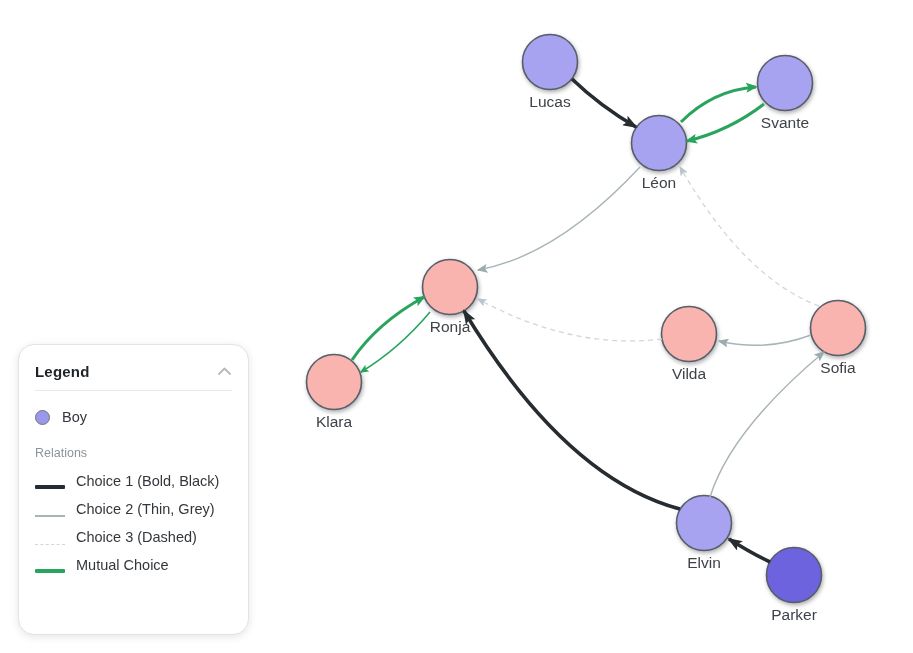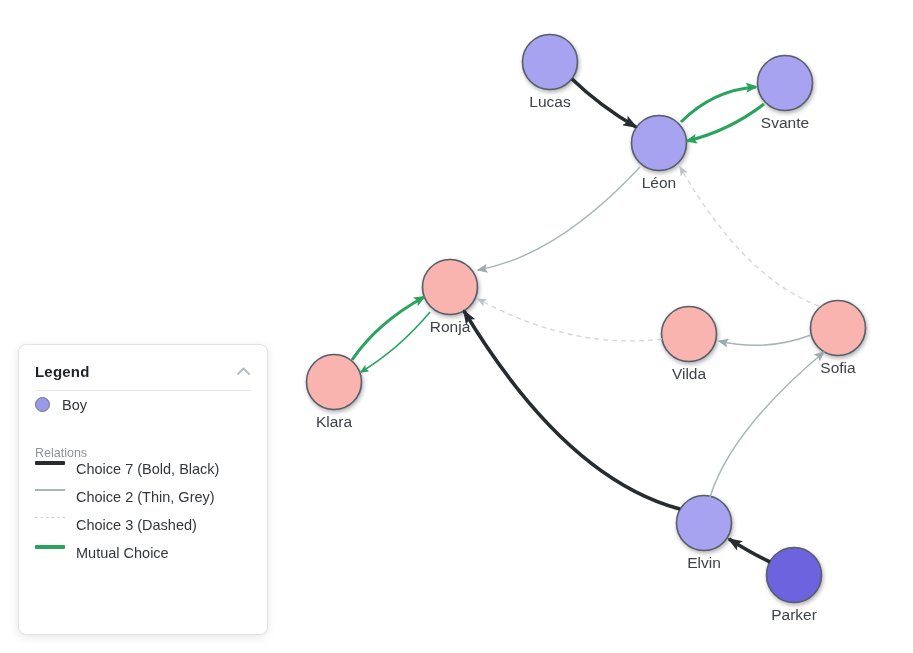--- a/index.html
+++ b/index.html
@@ -14,32 +14,32 @@
   .node { filter: drop-shadow(1.5px 2px 2px rgba(70,70,80,0.45)); }
   .node-label {
     font-family: "Liberation Sans", sans-serif;
     font-size: 15.5px;
     fill: #3e4248;
     text-anchor: middle;
   }
   
   .legend {
     position: absolute; left: 18px; top: 344px;
-    width: 250px; height: 291px;
+    width: 231px; height: 291px;
     box-sizing: border-box;
     background: #ffffff;
     border: 1px solid #e2e3e6;
-    border-radius: 8px;
+    border-radius: 16px;
     box-shadow: 0 2px 8px rgba(0,0,0,0.10);
     padding: 15px 16px 12px 16px;
   }
   .legend-header { display: flex; justify-content: space-between; align-items: center; height: 22px; }
   .legend-title { font-weight: bold; font-size: 15px; color: #1f2328; letter-spacing: .2px; }
   .legend-divider { height: 1px; background: #e7e8ea; margin: 8px 0 6px 0; }
-  .legend-item { display: flex; align-items: flex-start; height: 28px; }
+  .legend-item { display: flex; align-items: flex-end; height: 28px; }
   .swatch {
     width: 15px; height: 15px; border-radius: 50%;
     border: 1.5px solid #6e7681; box-sizing: border-box;
     margin-right: 12px; flex: 0 0 auto;
   }
   .legend-label { font-size: 14.5px; color: #33373c; white-space: nowrap; }
   .relations-label { font-size: 12.5px; color: #8d939b; margin: 21px 0 1px 0; }
   .line-sample { width: 30px; margin-right: 11px; flex: 0 0 auto; }
   .ls-choice1 { height: 4px; border-radius: 1px; }
   .ls-choice2 { height: 2px; }
@@ -117,21 +117,21 @@
 
   <div class="legend-item">
     <span class="swatch" style="background-color: rgb(155, 151, 233);"></span>
     <span class="legend-label">Boy</span>
   </div>
 
   <div class="relations-label">Relations</div>
 
   <div class="legend-item">
     <span class="line-sample ls-choice1" style="background-color: rgb(39, 44, 48);"></span>
-    <span class="legend-label">Choice 7 (Bold, Black)</span>
+    <span class="legend-label">Choice 1 (Bold, Black)</span>
   </div>
   <div class="legend-item">
     <span class="line-sample ls-choice2" style="background-color: rgb(168, 180, 182);"></span>
     <span class="legend-label">Choice 2 (Thin, Grey)</span>
   </div>
   <div class="legend-item">
     <span class="line-sample ls-choice3" style="border-color: rgb(207, 214, 218);"></span>
     <span class="legend-label">Choice 3 (Dashed)</span>
   </div>
   <div class="legend-item">

